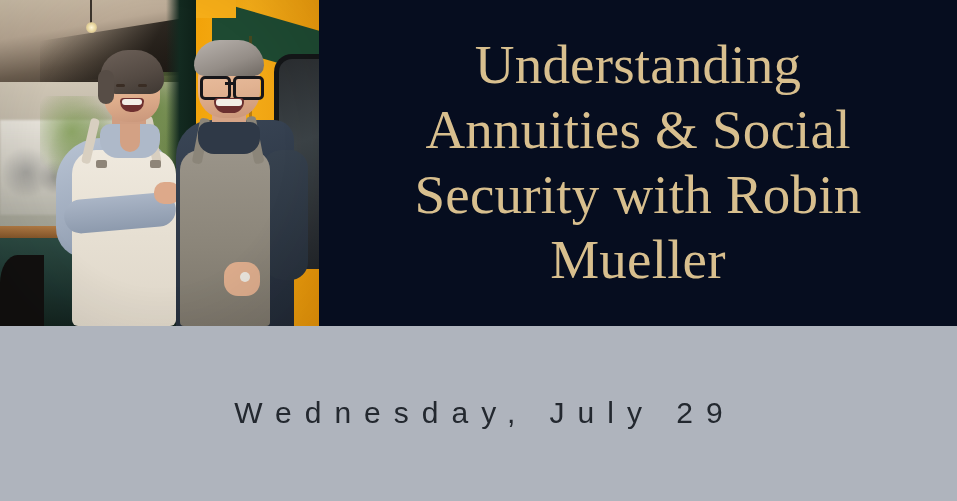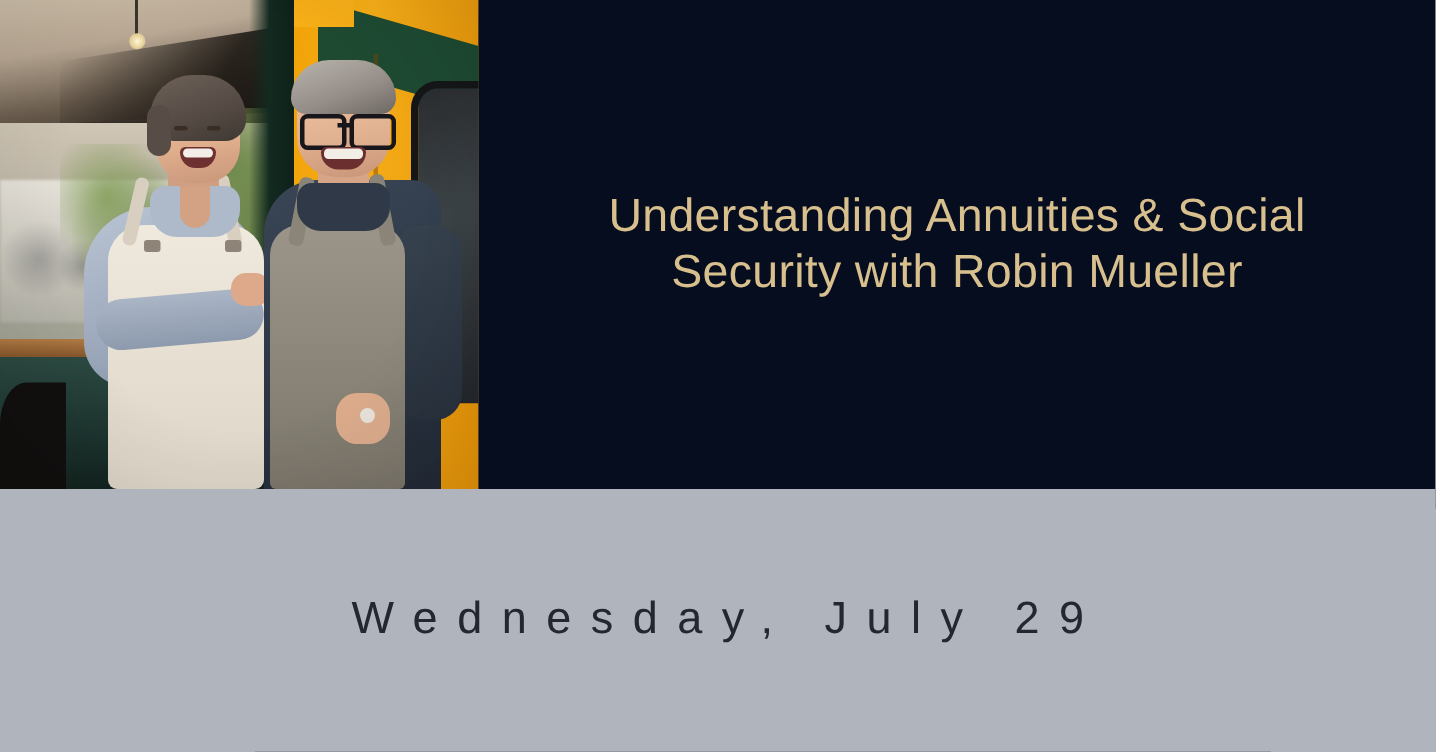--- a/index.html
+++ b/index.html
@@ -300,23 +300,23 @@
     left: 319px; top: 0;
     width: 638px; height: 326px;
     display: flex;
     align-items: center;
     justify-content: center;
   }
   .headline {
     width: 520px;
     margin: 0;
     text-align: center;
-    font-family: Liberation Sans, sans-serif;
+    font-family: Liberation Serif, serif;
     font-weight: 400;
-    font-size: 31px;
+    font-size: 55px;
     line-height: 1.18;
     letter-spacing: .2px;
     color: #d8bf8e;
   }
 
   
   .bottom-bar {
     position: absolute;
     left: 0; top: 326px;
     width: 957px; height: 175px;

